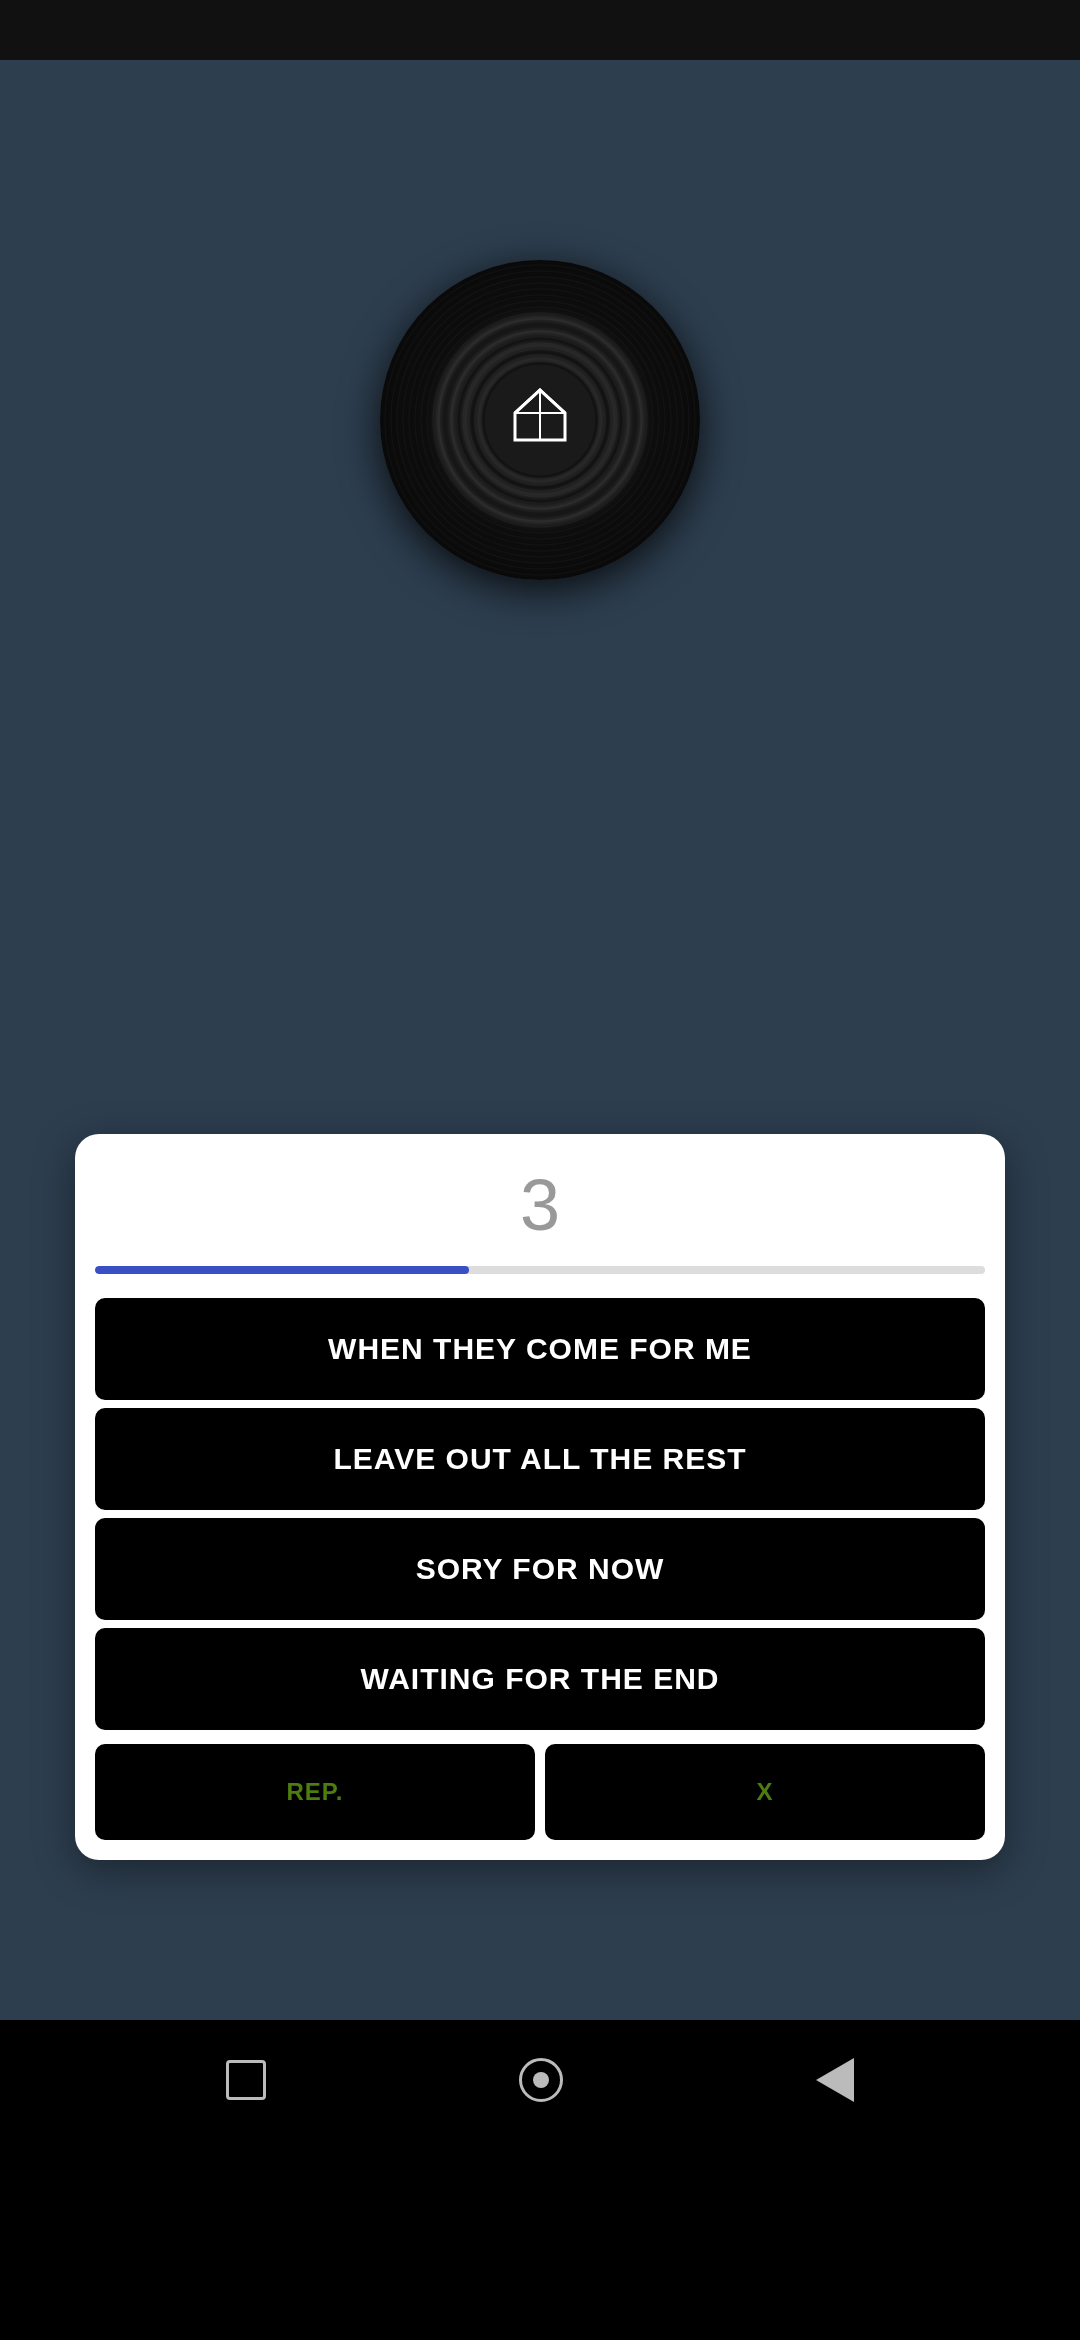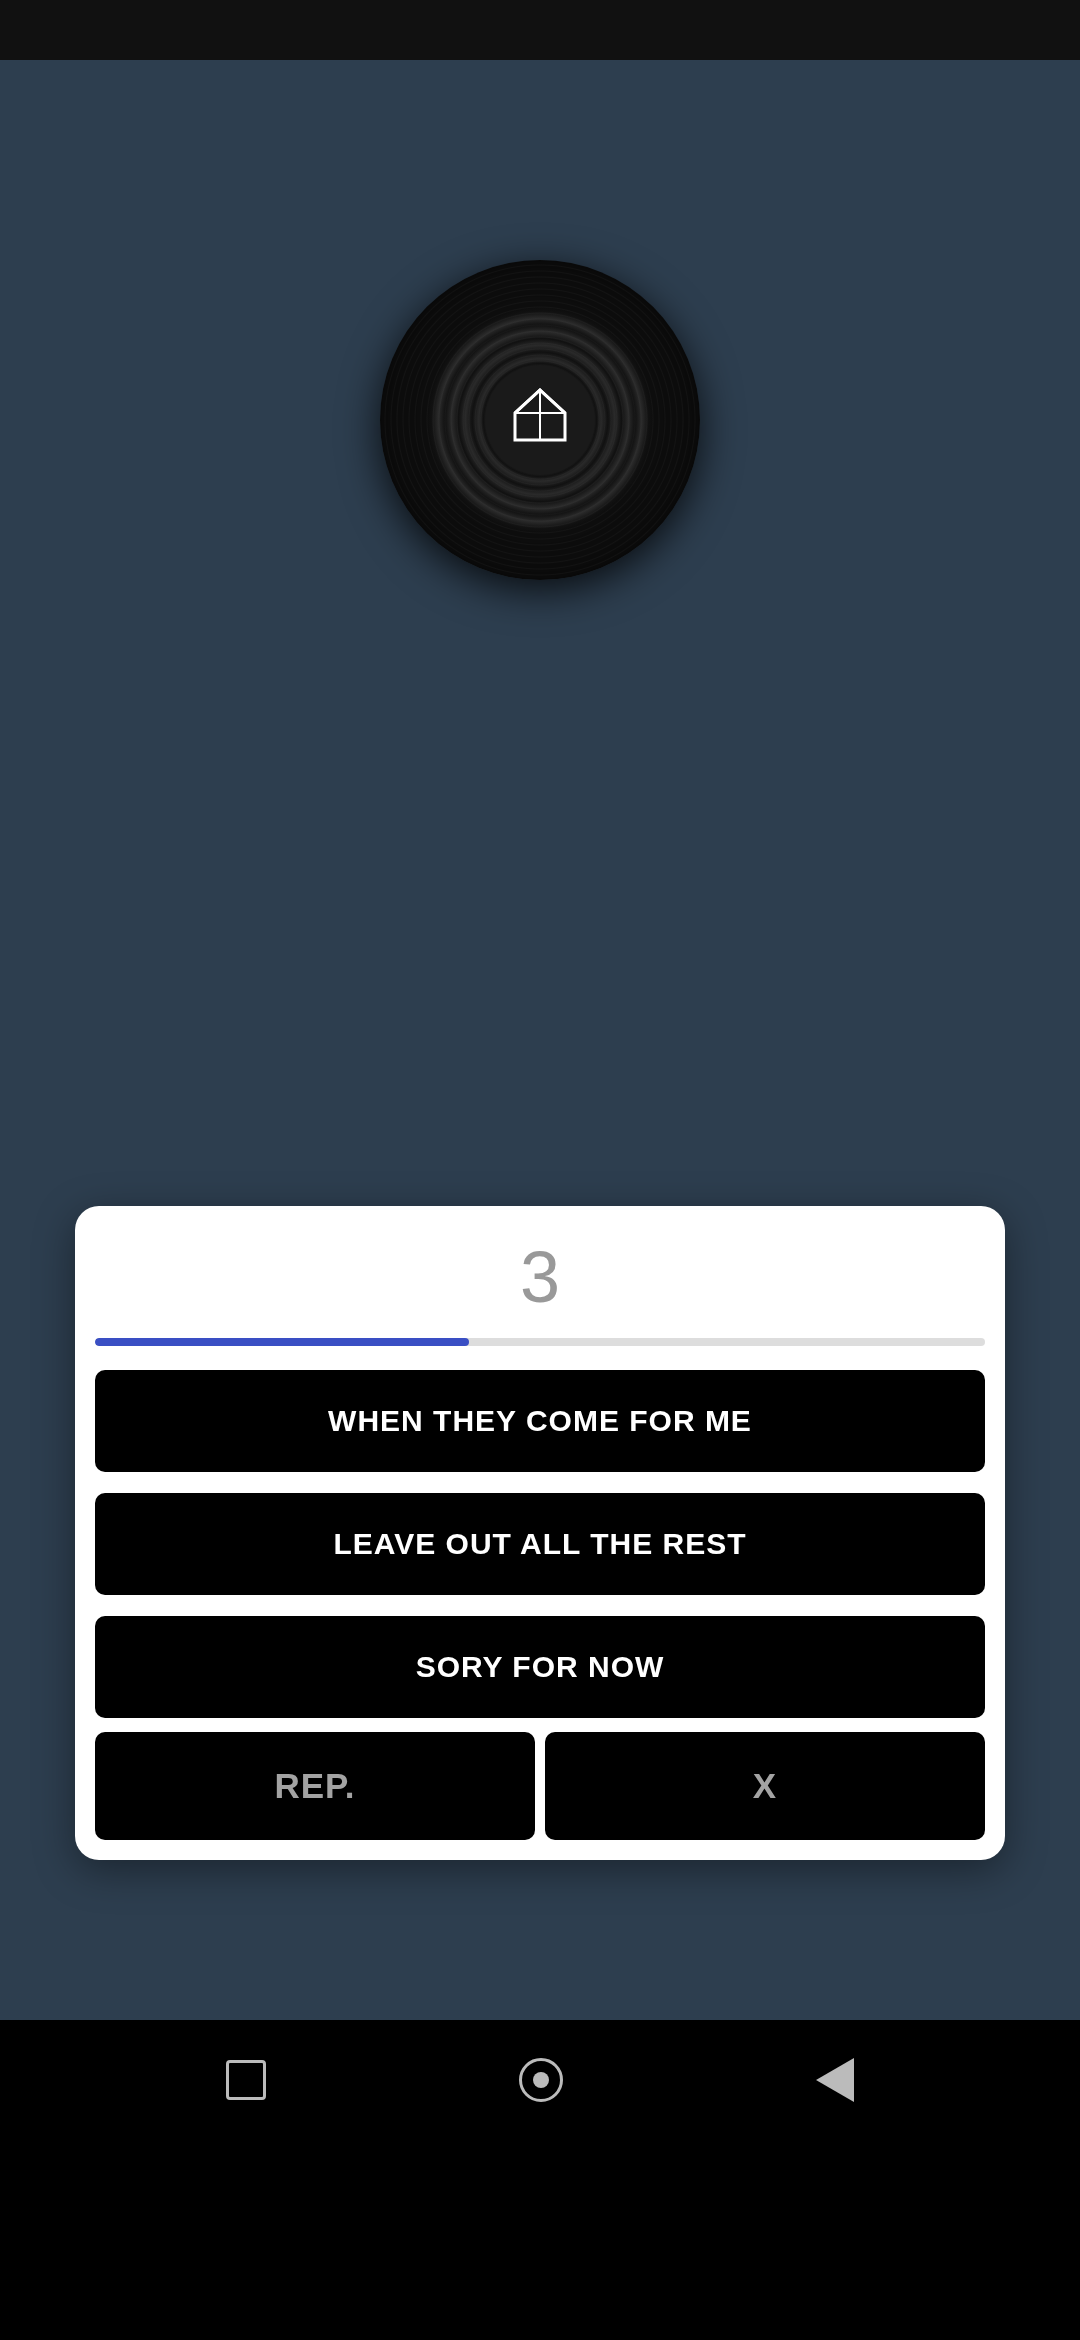--- a/index.html
+++ b/index.html
@@ -128,21 +128,21 @@
     .progress-bar-fill {
       height: 100%;
       width: 42%;
       background: #3a4fc4;
       border-radius: 4px;
     }
 
     .answer-buttons {
       display: flex;
       flex-direction: column;
-      gap: 21px;
+      gap: 8px;
       margin-bottom: 14px;
     }
 
     .answer-btn {
       width: 100%;
       padding: 34px 20px;
       background: #000;
       color: #fff;
       border: none;
       border-radius: 10px;
@@ -156,24 +156,24 @@
 
     .action-buttons {
       display: flex;
       gap: 10px;
     }
 
     .action-btn {
       flex: 1;
       padding: 34px 10px;
       background: #000;
-      color: #a3a3a3;
+      color: #4d7c0f;
       border: none;
       border-radius: 10px;
-      font-size: 35px;
+      font-size: 24px;
       font-weight: 700;
       letter-spacing: 1px;
       text-align: center;
       cursor: pointer;
       text-transform: uppercase;
     }
 
     .nav-bar {
       width: 100%;
       height: 120px;
@@ -254,20 +254,21 @@
     <div class="card-number">3</div>
 
     <div class="progress-bar-container">
       <div class="progress-bar-fill"></div>
     </div>
 
     <div class="answer-buttons">
       <button class="answer-btn">WHEN THEY COME FOR ME</button>
       <button class="answer-btn">LEAVE OUT ALL THE REST</button>
       <button class="answer-btn">SORY FOR NOW</button>
+      <button class="answer-btn">WAITING FOR THE END</button>
     </div>
 
     <div class="action-buttons">
       <button class="action-btn">REP.</button>
       <button class="action-btn">X</button>
     </div>
 
   </div>
 
 </div>

